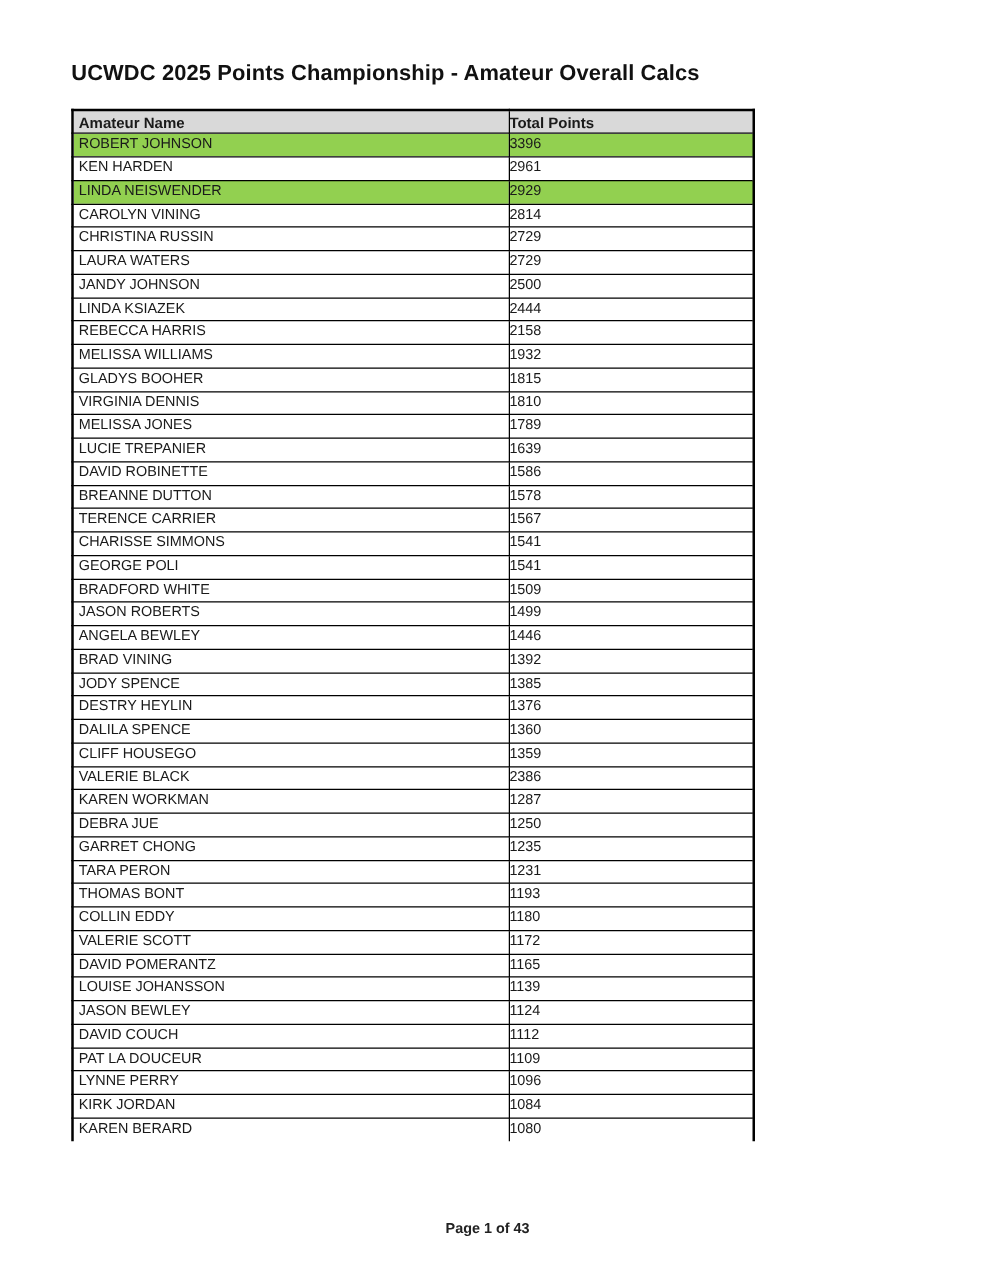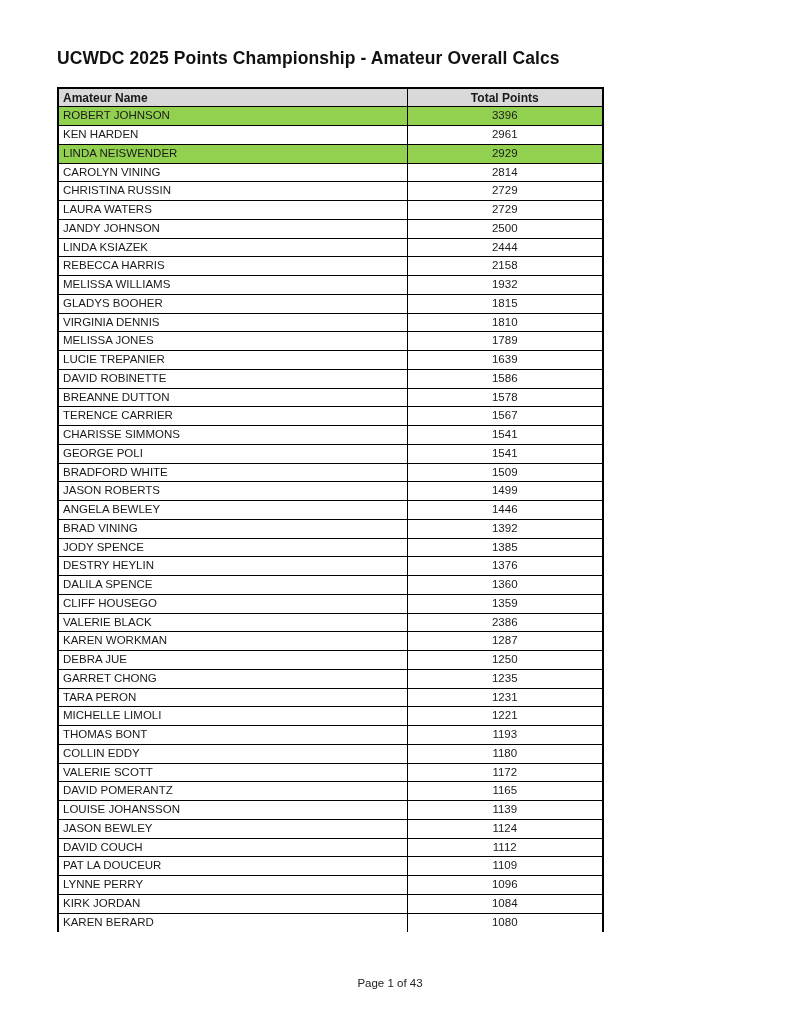--- a/index.html
+++ b/index.html
@@ -51,37 +51,38 @@
   table.points-table th {
     background: var(--header-gray, #d9d9d9);
     font-weight: bold;
     font-size: 12px;
   }
   th.name-h, td.name-cell {
     text-align: left;
     padding: 0 0 0 4px;
   }
   th.points-h, td.points-cell {
-    text-align: center;
+    text-align: left;
     padding: 0;
   }
   tbody tr.highlight td {
     background: var(--highlight-green, #92d050);
   }
   tbody tr:last-child td {
     border-bottom: none;
   }
   .page-footer {
     position: absolute;
     left: 0;
     top: 977px;
     width: 780px;
     text-align: center;
     font-size: 11.5px;
     color: #222222;
+    font-weight: bold;
   }
 </style>
 </head>
 <body>
 
 <div class="page">
 
   <h1 class="doc-title">UCWDC 2025 Points Championship - Amateur Overall Calcs</h1>
 
   <table class="points-table">
@@ -218,24 +219,20 @@
         </tr>
         <tr>
           <td class="name-cell">GARRET CHONG</td>
           <td class="points-cell">1235</td>
         </tr>
         <tr>
           <td class="name-cell">TARA PERON</td>
           <td class="points-cell">1231</td>
         </tr>
         <tr>
-          <td class="name-cell">MICHELLE LIMOLI</td>
-          <td class="points-cell">1221</td>
-        </tr>
-        <tr>
           <td class="name-cell">THOMAS BONT</td>
           <td class="points-cell">1193</td>
         </tr>
         <tr>
           <td class="name-cell">COLLIN EDDY</td>
           <td class="points-cell">1180</td>
         </tr>
         <tr>
           <td class="name-cell">VALERIE SCOTT</td>
           <td class="points-cell">1172</td>

